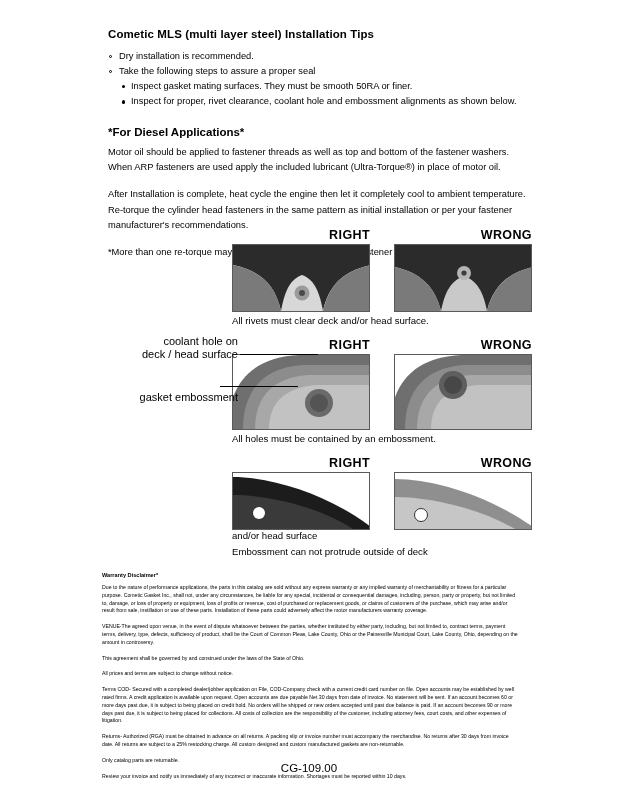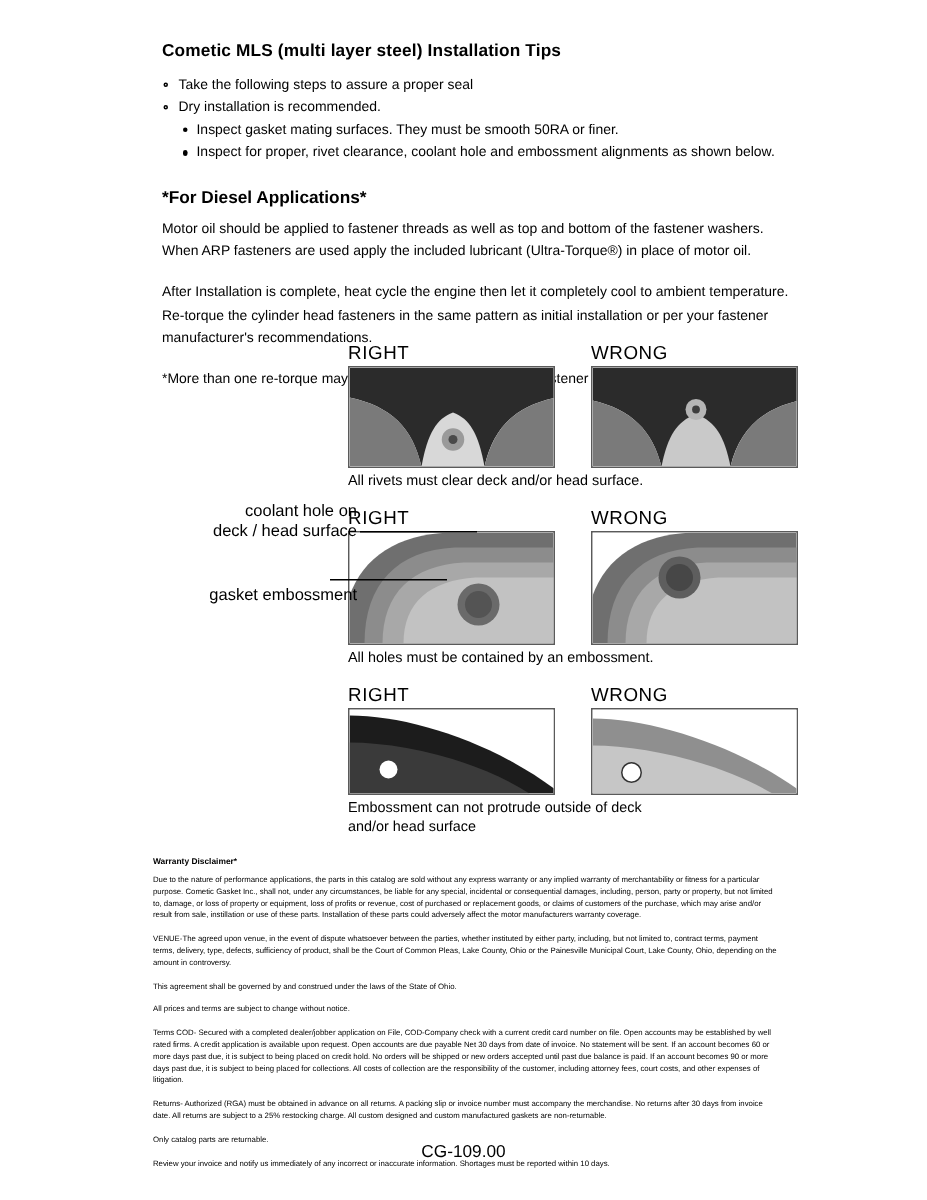--- a/index.html
+++ b/index.html
@@ -99,23 +99,23 @@
     position: relative;
     margin-bottom: 4px;
   }
   .fig-heads {
     display: flex;
     gap: 24px;
     margin-bottom: 2px;
   }
   .fig-head {
     width: 138px;
-    text-align: left;
+    text-align: right;
     font-size: 12.5px;
-    font-weight: normal;
+    font-weight: bold;
     letter-spacing: 0.4px;
   }
   .fig-pair {
     display: flex;
     gap: 24px;
   }
   .fig-box {
     width: 138px;
     height: 66px;
     border: 1px solid #5a5a5a;
@@ -182,22 +182,22 @@
 </style>
 </head>
 <body>
 
 <div class="page">
 
   <div class="content">
     <h1 class="title">Cometic MLS (multi layer steel) Installation Tips</h1>
 
     <ul class="bullets">
+      <li>Dry installation is recommended.</li>
       <li>Take the following steps to assure a proper seal</li>
-      <li>Dry installation is recommended.</li>
     </ul>
 
     <ul class="subbullets">
       <li>Inspect gasket mating surfaces.  They must be smooth 50RA or finer.</li>
       <li>Inspect for proper, rivet clearance, coolant hole and embossment alignments as shown below.</li>
     </ul>
 
     <h2 class="subtitle">*For Diesel Applications*</h2>
 
     <p class="para">Motor oil should be applied to fastener threads as well as top and bottom of the fastener washers.  When ARP fasteners are used apply the included lubricant (Ultra-Torque®) in place of motor oil.</p>
@@ -287,22 +287,22 @@
         </div>
         <div class="fig-box short">
           <svg width="138" height="56" viewBox="0 0 138 56">
             <rect x="0" y="0" width="138" height="56" fill="#ffffff"></rect>
             <path d="M0,6 C40,6 96,24 138,54 L138,56 L0,56 Z" fill="#8f8f8f"></path>
             <path d="M0,24 C36,24 86,36 120,56 L0,56 Z" fill="#c6c6c6"></path>
             <circle cx="26" cy="42" r="6.5" fill="#ffffff" stroke="#333" stroke-width="1"></circle>
           </svg>
         </div>
       </div>
+      <div class="fig-caption big" style="margin-top:0;">and/or head surface</div>
       <div class="fig-caption big">Embossment can not protrude outside of deck</div>
-      <div class="fig-caption big" style="margin-top:0;">and/or head surface</div>
     </div>
 
   </div>
 
   <div class="annots">
     <div class="annot" style="top:0;">coolant hole on</div>
     <div class="annot" style="top:13px;">deck / head surface</div>
     <div class="annot" style="top:56px;">gasket embossment</div>
   </div>
   <div class="leader" style="left:240px; top:354px; width:78px;"></div>

